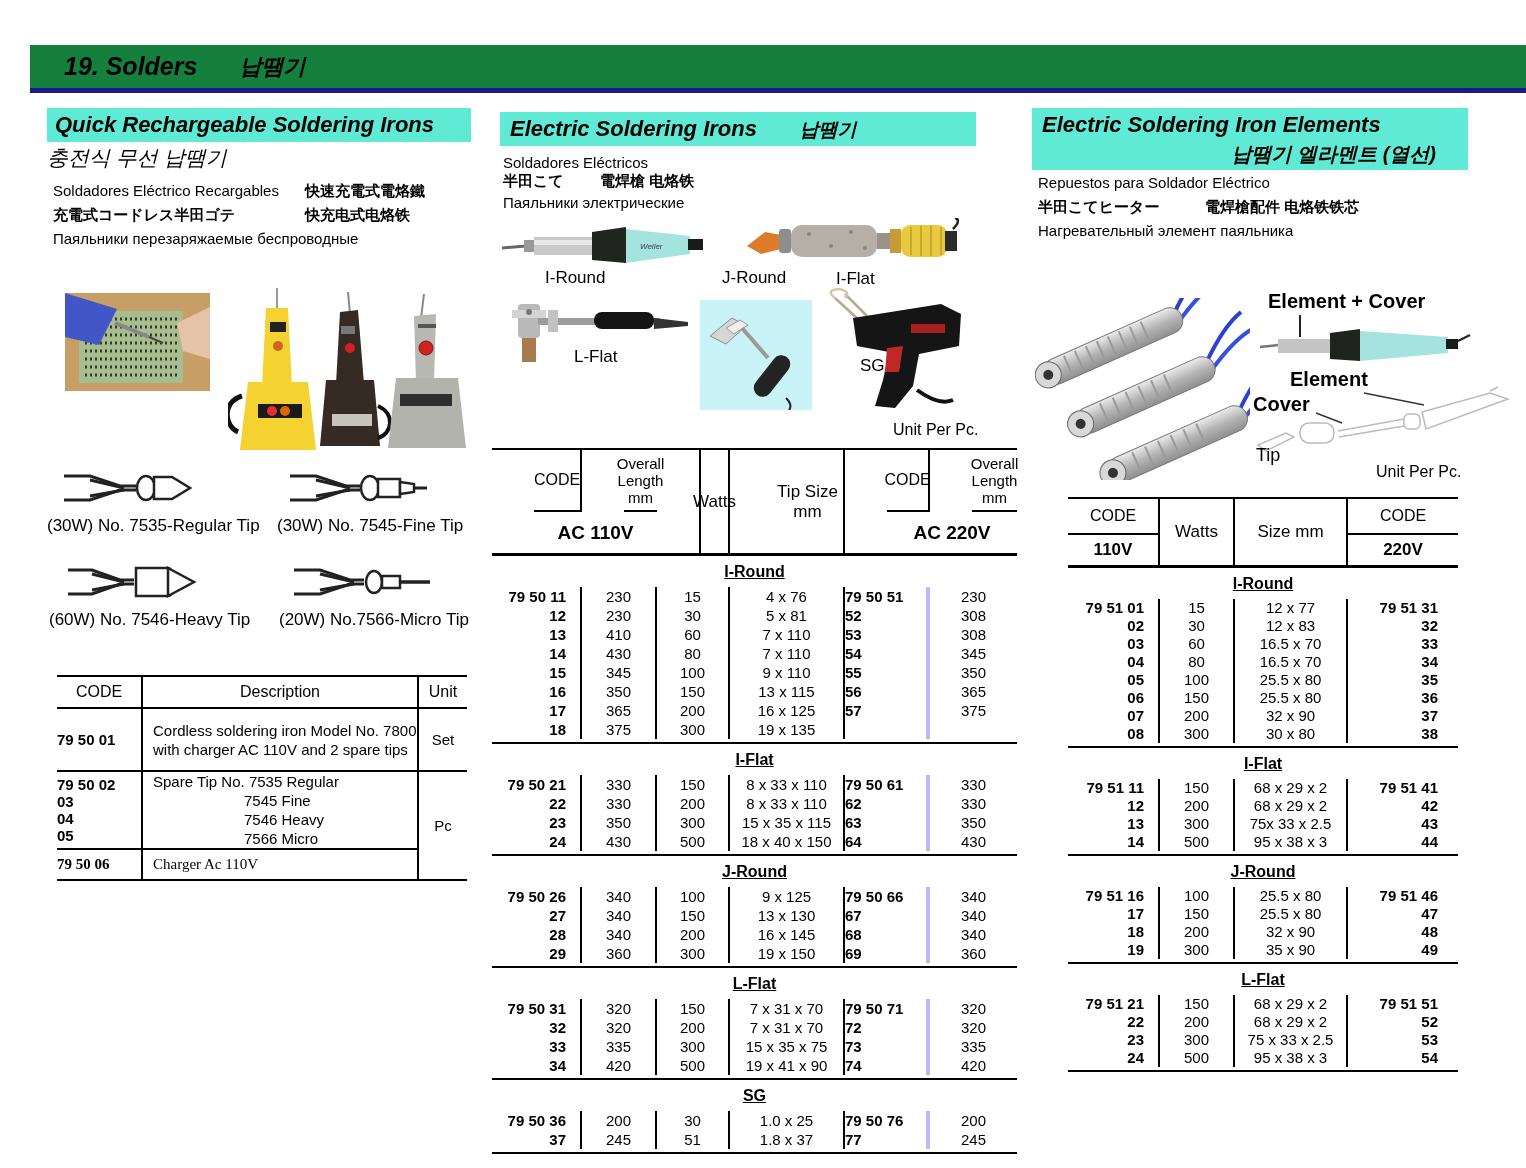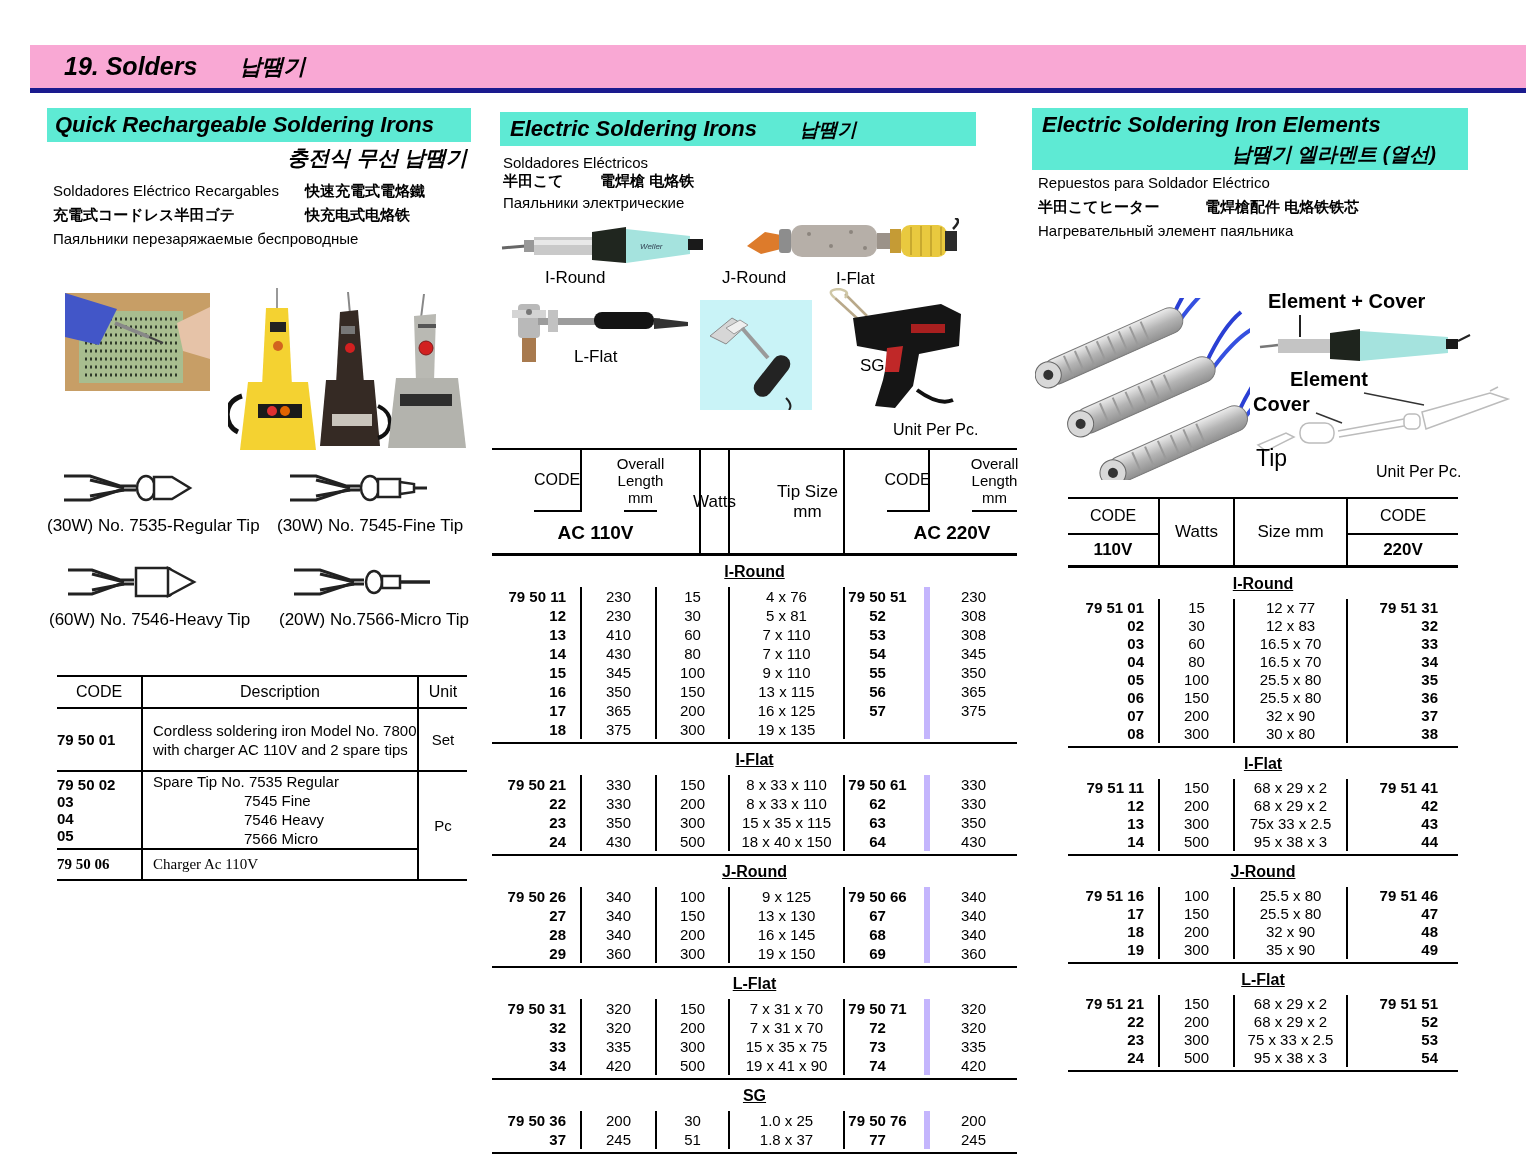--- a/index.html
+++ b/index.html
@@ -1,21 +1,21 @@
 <!DOCTYPE html>
 <html><head>
 <meta charset="utf-8">
 <style>
   * { box-sizing: border-box; margin: 0; padding: 0; }
   body { background: #e8e8e8; font-family: "Liberation Sans", "DejaVu Sans", sans-serif; color: #000; }
   #canvas { position: relative; width: 1526px; height: 1168px; background: #fff; overflow: hidden; }
   .abs { position: absolute; }
 
   
-  .top-bar { left: 30px; top: 45px; width: 1496px; height: 43px; background: #f9a8d4;
+  .top-bar { left: 30px; top: 45px; width: 1496px; height: 43px; background: #15803d;
              display: flex; align-items: center; padding-left: 34px; }
   .top-bar .t1 { font-size: 25px; font-weight: bold; font-style: italic; }
   .top-bar .t2 { font-size: 22px; font-weight: bold; font-style: italic; margin-left: 42px; }
   .top-rule { left: 30px; top: 88px; width: 1496px; height: 5px; background: #1a1a8e; }
 
   
   .green { background: #5eead4; }
   .sec-title { font-size: 22px; font-weight: bold; font-style: italic; line-height: 34px; white-space: nowrap; }
 
   .txt15 { font-size: 15px; white-space: nowrap; }
@@ -50,21 +50,21 @@
   .mh-ac2   { grid-area: 2/5/3/7; font-weight: bold; font-size: 19px; }
 
   .sec-name { height: 20px; line-height: 20px; margin: 6px 0 2px 0; text-align: center;
               font-weight: bold; font-size: 16px; text-decoration: underline; }
   .mrows { border-bottom: 2px solid #000; padding: 3px 0; }
   .mrows > div { height: 19px; line-height: 19px; font-size: 15px; text-align: center; }
   .mrows > div:nth-child(6n+1) { text-align: right; padding-right: 14px; font-weight: bold; border-right: 2px solid #000; }
   .mrows > div:nth-child(6n+2) { border-right: 2px solid #000; }
   .mrows > div:nth-child(6n+3) { border-right: 2px solid #000; }
   .mrows > div:nth-child(6n+4) { border-right: 2px solid #000; }
-  .mrows > div:nth-child(6n+5) { text-align: center; padding-right: 14px; font-weight: bold; border-right: 6px solid #c4b5fd; }
+  .mrows > div:nth-child(6n+5) { text-align: left; padding-right: 14px; font-weight: bold; border-right: 4px solid #c4b5fd; }
 
   
   .rtable { width: 390px; }
   .rgrid { display: grid; grid-template-columns: 92px 75px 113px 110px; }
   .rhead { grid-template-rows: 36px 30px; border-top: 2px solid #000; border-bottom: 3px solid #000; }
   .rh { display: flex; align-items: center; justify-content: center; font-size: 16px; }
   .rh-code  { grid-area: 1/1/2/2; border-right: 2px solid #000; border-bottom: 2px solid #000; }
   .rh-110   { grid-area: 2/1/3/2; border-right: 2px solid #000; font-weight: bold; font-size: 17px; }
   .rh-watts { grid-area: 1/2/3/3; border-right: 2px solid #000; font-size: 17px; }
   .rh-size  { grid-area: 1/3/3/4; border-right: 2px solid #000; font-size: 17px; }
@@ -86,21 +86,21 @@
 
   <div class="abs top-bar">
     <span class="t1">19. Solders</span>
     <span class="t2">납땜기</span>
   </div>
   <div class="abs top-rule"></div>
 
   <div class="abs green" style="left:47px;top:108px;width:424px;height:34px;padding-left:8px;">
     <span class="sec-title">Quick Rechargeable Soldering Irons</span>
   </div>
-  <div class="abs" style="left:47px;top:144px;width:420px;text-align:right;font-size:21px;font-weight:bold;font-style:italic;">충전식 무선 납땜기</div>
+  <div class="abs" style="left:47px;top:144px;width:420px;text-align:left;font-size:21px;font-weight:normal;font-style:italic;">충전식 무선 납땜기</div>
 
   <span class="abs txt15" style="left:53px;top:182px;">Soldadores Eléctrico Recargables</span>
   <span class="abs txt15 cjk" style="left:305px;top:182px;">快速充電式電烙鐵</span>
   <span class="abs txt15 cjk" style="left:53px;top:206px;">充電式コードレス半田ゴテ</span>
   <span class="abs txt15 cjk" style="left:305px;top:206px;">快充电式电烙铁</span>
   <span class="abs txt15" style="left:53px;top:230px;">Паяльники перезаряжаемые беспроводные</span>
 
   <svg class="abs" style="left:65px;top:293px;" width="145" height="98" viewBox="0 0 145 98">
     <rect width="145" height="98" fill="#c79e66"></rect>
     <rect x="14" y="18" width="104" height="72" fill="#a8bd8f"></rect>
@@ -556,21 +556,21 @@
       <line x1="86" y1="148" x2="152" y2="136"></line>
       <line x1="87" y1="154" x2="152" y2="143"></line>
       <rect x="152" y="131" width="16" height="15" rx="5"></rect>
       <polygon points="170,129 238,110 256,116 174,146"></polygon>
       <line x1="238" y1="108" x2="246" y2="104"></line>
     </g>
   </svg>
   <span class="abs blbl" style="left:1268px;top:290px;font-size:20px;">Element + Cover</span>
   <span class="abs blbl" style="left:1290px;top:368px;font-size:20px;">Element</span>
   <span class="abs blbl" style="left:1253px;top:393px;font-size:20px;">Cover</span>
-  <span class="abs" style="left:1256px;top:445px;font-size:23px;">Tip</span>
+  <span class="abs" style="left:1256px;top:445px;font-size:18px;">Tip</span>
   <span class="abs" style="left:1376px;top:463px;font-size:16px;">Unit Per Pc.</span>
 
   <div class="abs rtable" style="left:1068px;top:497px;">
     <div class="rgrid rhead">
       <div class="rh rh-code">CODE</div>
       <div class="rh rh-110">110V</div>
       <div class="rh rh-watts">Watts</div>
       <div class="rh rh-size">Size mm</div>
       <div class="rh rh-code2">CODE</div>
       <div class="rh rh-220">220V</div>

